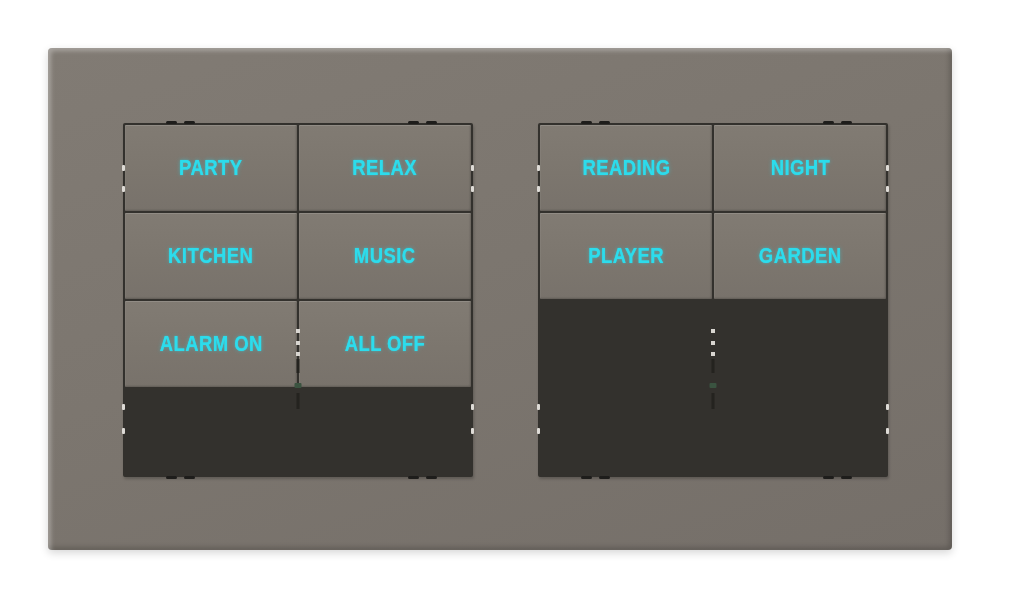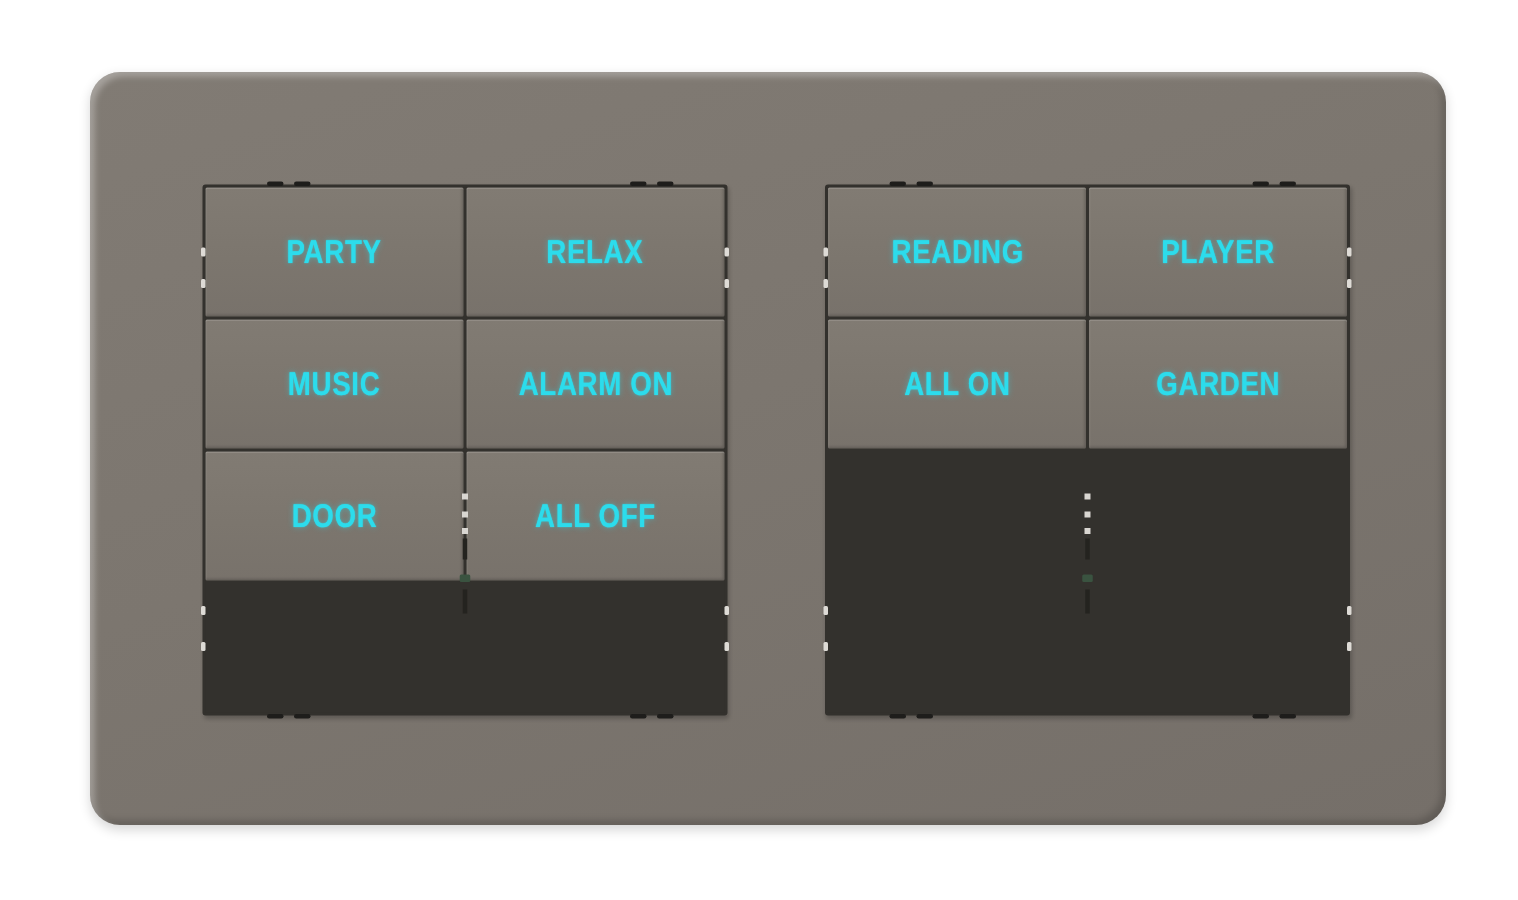--- a/index.html
+++ b/index.html
@@ -9,23 +9,23 @@
     height: 600px;
     background: #ffffff;
     font-family: "Liberation Sans", sans-serif;
     overflow: hidden;
   }
   .stage { position: relative; width: 1012px; height: 600px; }
 
   
   .plate {
     position: absolute;
-    left: 60px; top: 48px;
+    left: 48px; top: 48px;
     width: 904px; height: 502px;
-    border-radius: 20px;
+    border-radius: 4px;
     background: linear-gradient(160deg, #817b74 0%, #7c766f 45%, #756f69 100%);
     box-shadow:
       inset 3px 3px 4px rgba(255,255,255,0.30),
       inset -3px -3px 5px rgba(0,0,0,0.18),
       0 3px 8px rgba(0,0,0,0.16);
   }
 
   
   .keypad {
     position: absolute;
@@ -102,27 +102,27 @@
   <div class="plate">
 
     <div class="keypad keypad-left">
       <div class="btn">
           <span class="btn-label">PARTY</span>
         </div>
       <div class="btn">
           <span class="btn-label">RELAX</span>
         </div>
       <div class="btn">
+          <span class="btn-label">KITCHEN</span>
+        </div>
+      <div class="btn">
           <span class="btn-label">MUSIC</span>
         </div>
       <div class="btn">
           <span class="btn-label">ALARM ON</span>
-        </div>
-      <div class="btn">
-          <span class="btn-label">DOOR</span>
         </div>
       <div class="btn">
           <span class="btn-label">ALL OFF</span>
         </div>
 
       <div class="notch t" style="left:41px"></div>
       <div class="notch t" style="left:59px"></div>
       <div class="notch t" style="left:283px"></div>
       <div class="notch t" style="left:301px"></div>
       <div class="notch b" style="left:41px"></div>
@@ -145,24 +145,24 @@
       <div class="cmark cseg" style="top:234px"></div>
       <div class="cmark cgreen" style="top:258px"></div>
       <div class="cmark cseg2" style="top:268px"></div>
     </div>
 
     <div class="keypad keypad-right">
       <div class="btn">
           <span class="btn-label">READING</span>
         </div>
       <div class="btn">
-          <span class="btn-label">PLAYER</span>
+          <span class="btn-label">NIGHT</span>
         </div>
       <div class="btn">
-          <span class="btn-label">ALL ON</span>
+          <span class="btn-label">PLAYER</span>
         </div>
       <div class="btn">
           <span class="btn-label">GARDEN</span>
         </div>
 
       <div class="notch t" style="left:41px"></div>
       <div class="notch t" style="left:59px"></div>
       <div class="notch t" style="left:283px"></div>
       <div class="notch t" style="left:301px"></div>
       <div class="notch b" style="left:41px"></div>

